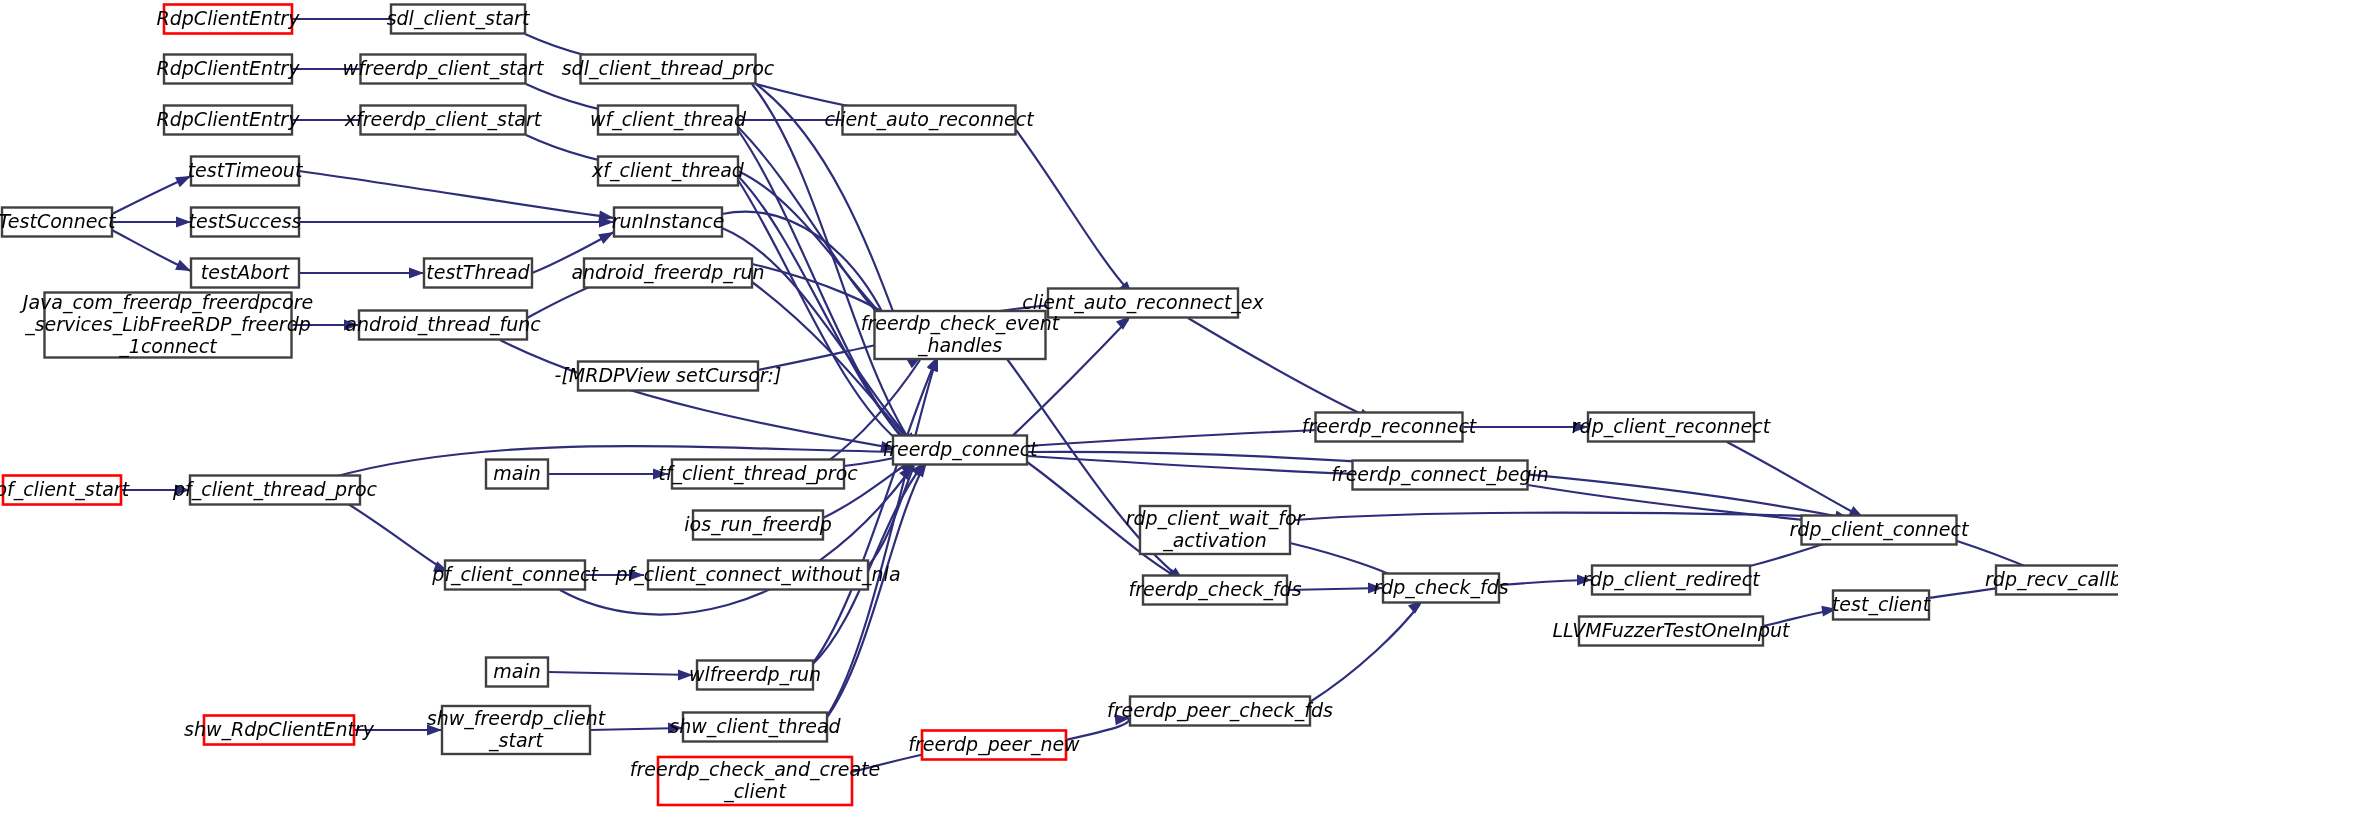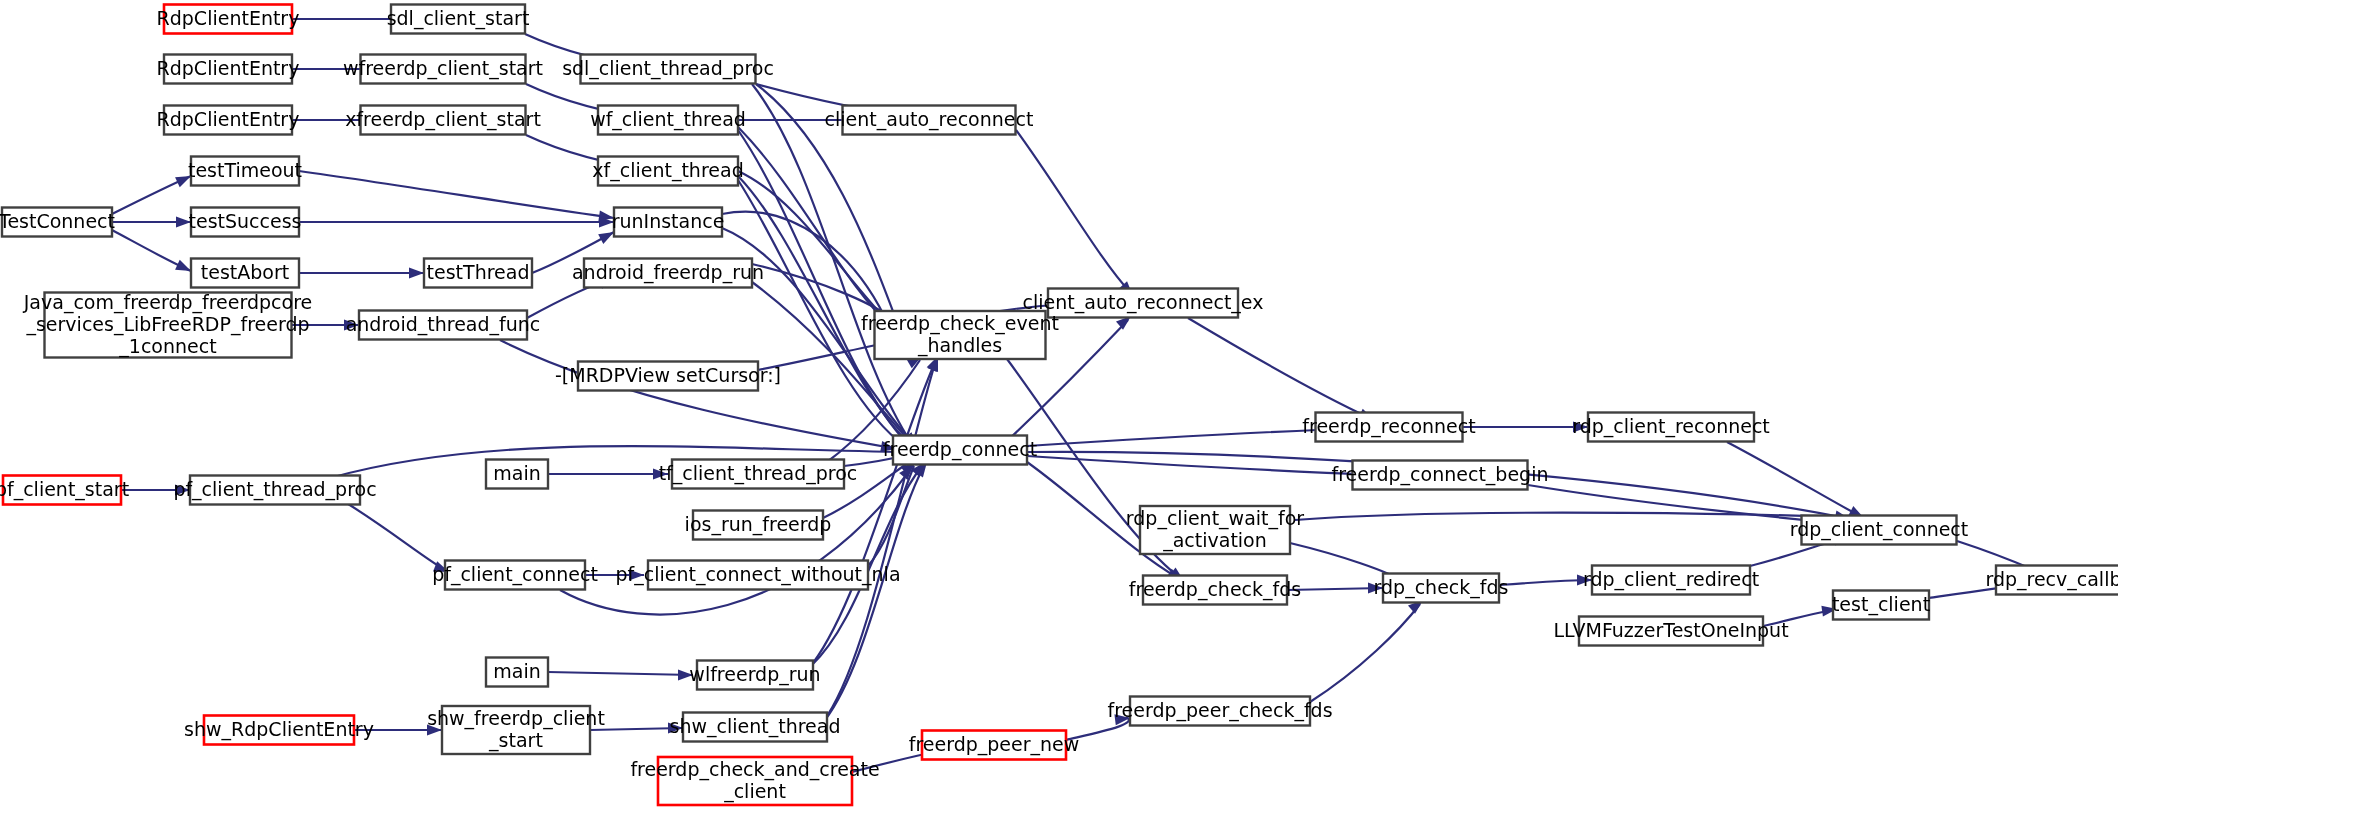--- a/index.html
+++ b/index.html
@@ -7,20 +7,21 @@
     padding: 0;
     background: #ffffff;
   }
   #canvas-wrap {
     position: relative;
     width: 2118px;
     height: 813px;
     background: #ffffff;
     font-family: "DejaVu Sans", "Liberation Sans", sans-serif;
     overflow: hidden;
+    font-style: italic;
   }
   svg#graph {
     position: absolute;
     left: 0;
     top: 0;
     width: 2357px;
     height: 813px;
   }
   .edge-path {
     fill: none;

